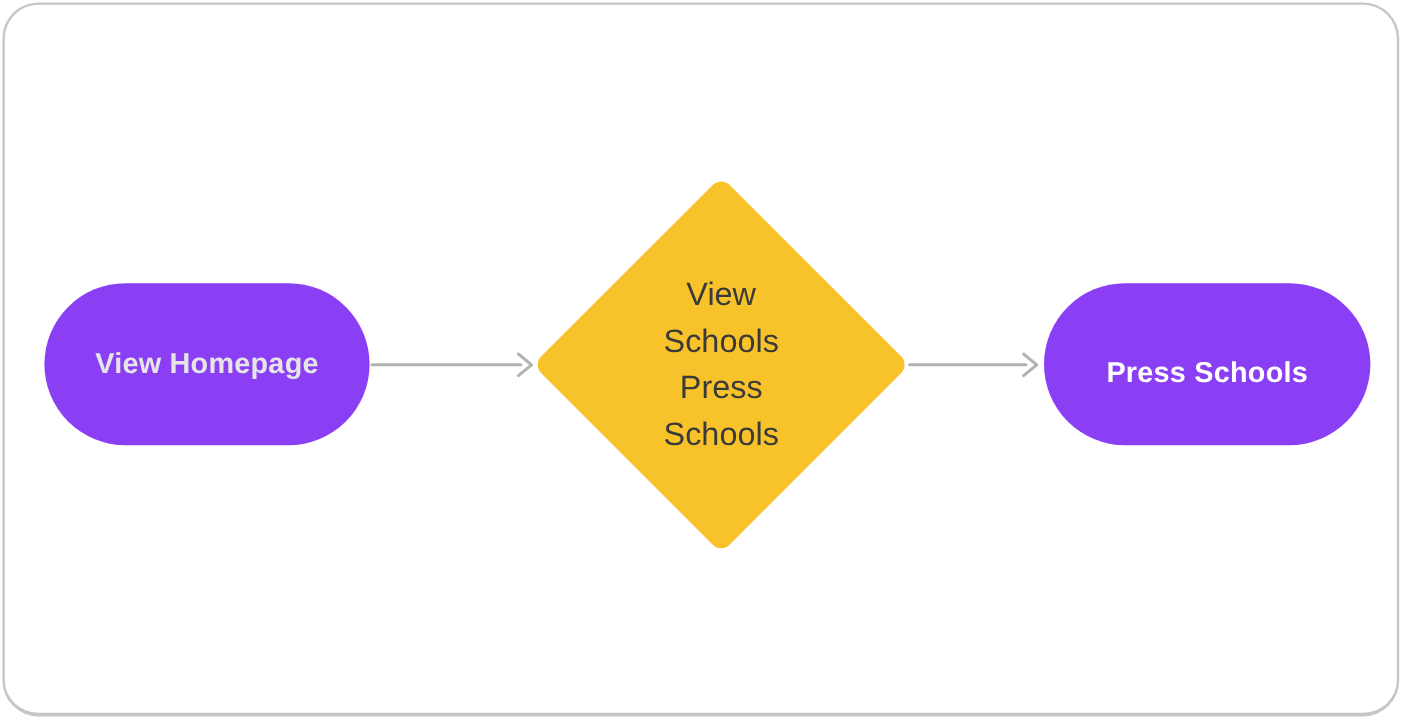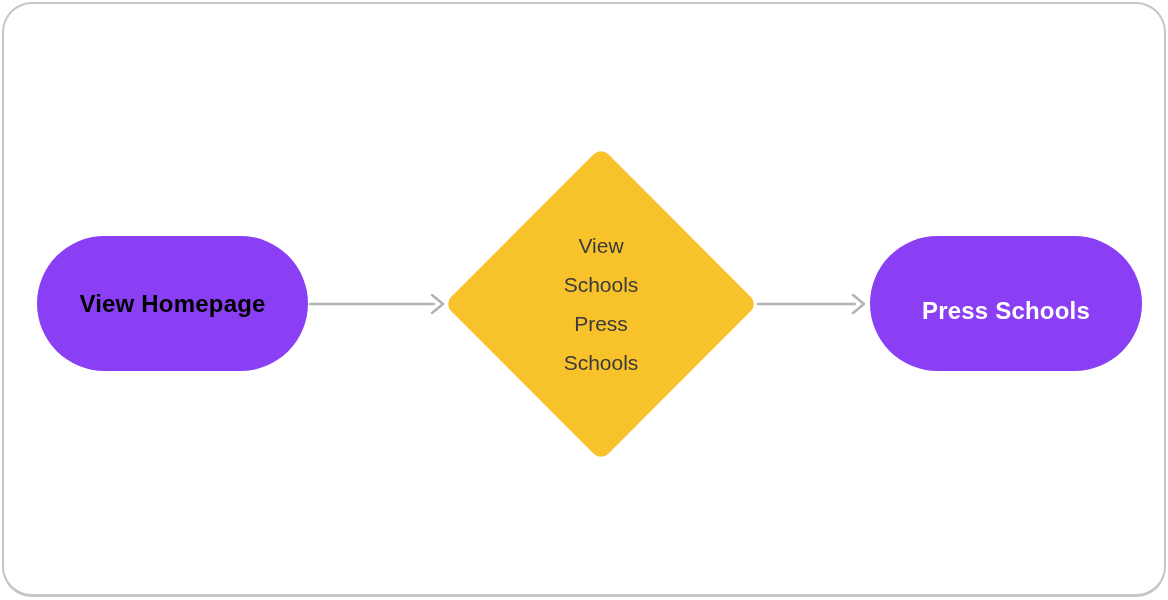--- a/index.html
+++ b/index.html
@@ -56,21 +56,21 @@
     position: absolute;
     left: 447px;
     top: 222px;
     width: 300px;
     height: 156px;
     display: flex;
     flex-direction: column;
     align-items: center;
     justify-content: center;
     text-align: center;
-    font-size: 21px;
+    font-size: 27px;
     line-height: 39px;
     font-weight: 500;
   }
   .connectors-layer {
     position: absolute;
     left: 0;
     top: 0;
     width: 1168px;
     height: 600px;
     pointer-events: none;
@@ -88,21 +88,21 @@
         <line x1="306" y1="300" x2="430" y2="300" stroke-width="2.5" stroke-linecap="round" stroke="#b2b2b2"></line>
         <polyline points="428,291 439,300 428,309" fill="none" stroke-width="2.5" stroke-linecap="round" stroke-linejoin="round" stroke="#b2b2b2"></polyline>
       </g>
       <g>
         <line x1="754" y1="300" x2="851" y2="300" stroke-width="2.5" stroke-linecap="round" stroke="#b2b2b2"></line>
         <polyline points="849,291 860,300 849,309" fill="none" stroke-width="2.5" stroke-linecap="round" stroke-linejoin="round" stroke="#b2b2b2"></polyline>
       </g>
     </svg>
 
     <div class="node-rect" id="node-left" style="background-color: rgb(138, 63, 245);">
-      <span class="rect-label" style="color: #000000;">View Homepage</span>
+      <span class="rect-label" style="color: #e5e5e5;">View Homepage</span>
     </div>
 
     <div class="diamond-shape" style="background-color: rgb(248, 195, 42);"></div>
     <div class="diamond-label" style="color: rgb(58, 58, 58);">
       <span>View</span>
       <span>Schools</span>
       <span>Press</span>
       <span>Schools</span>
     </div>
 

